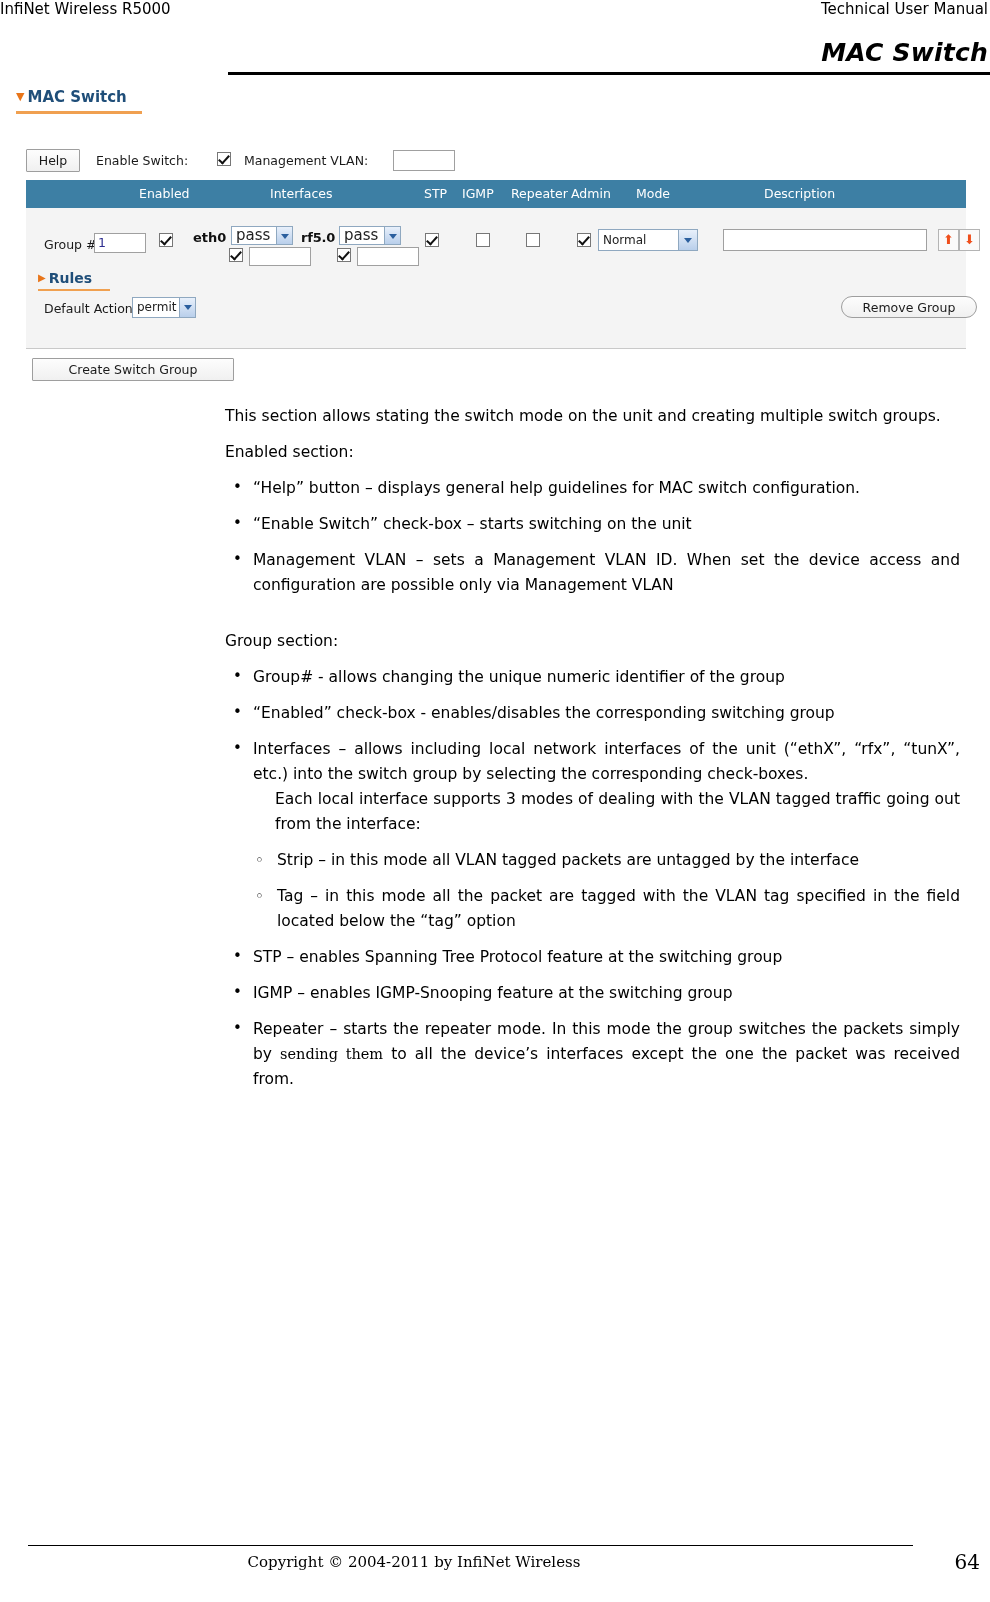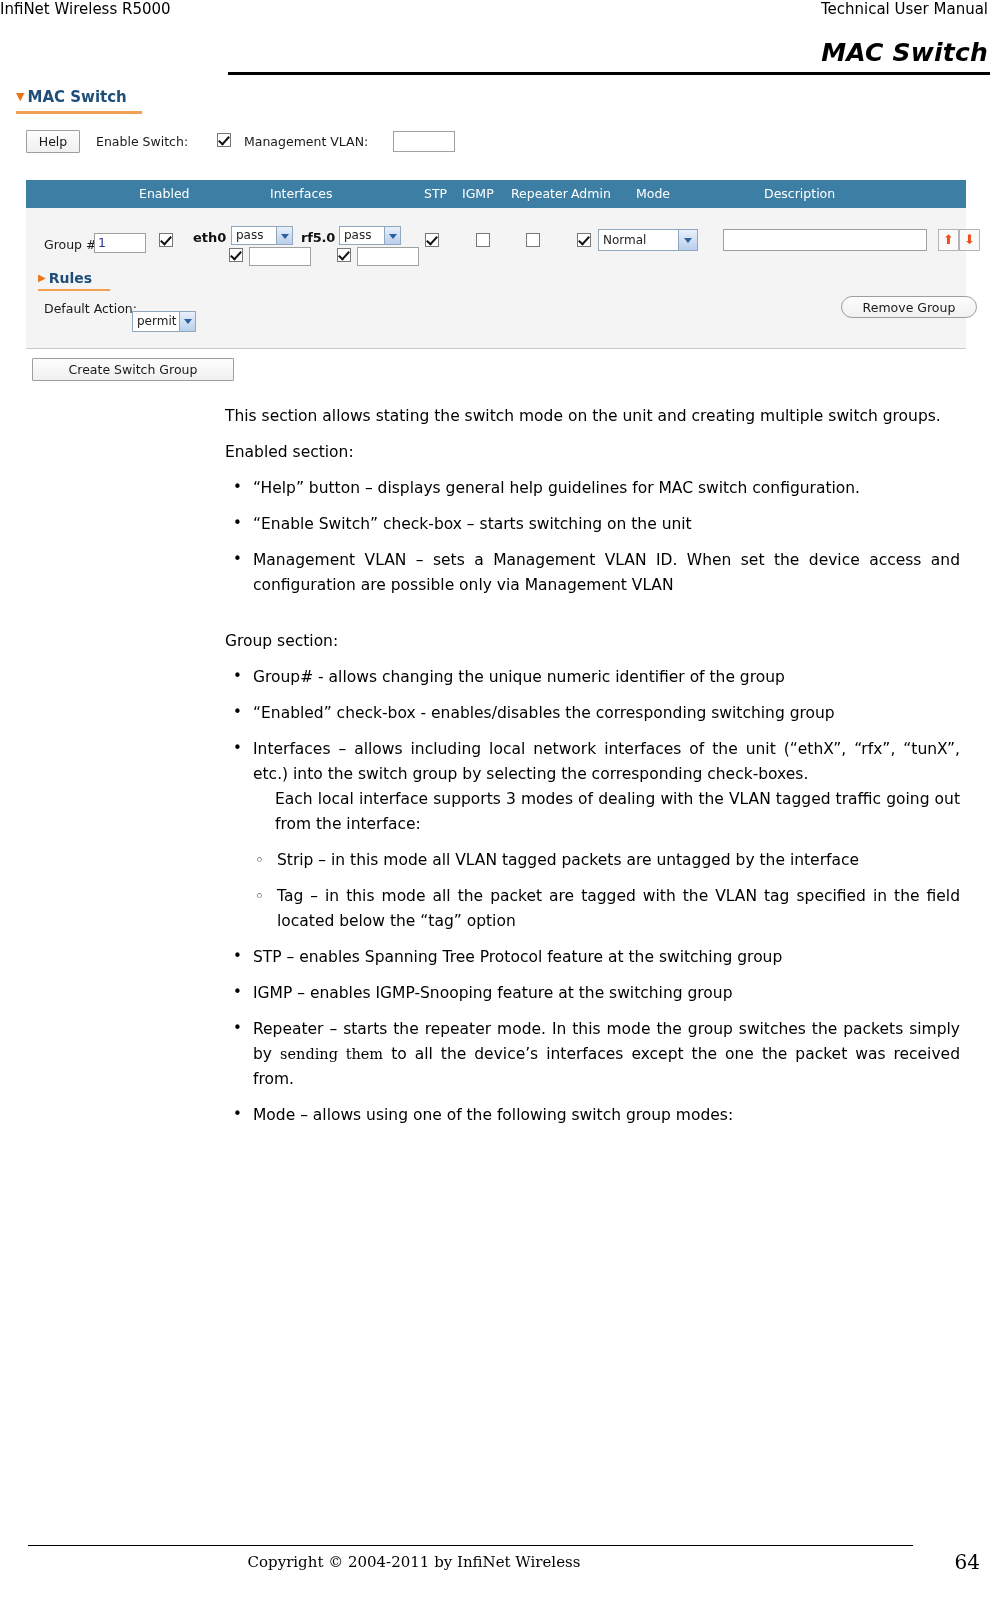--- a/index.html
+++ b/index.html
@@ -79,21 +79,21 @@
   .panel-underline {
     position: absolute;
     left: 8px; top: 27px;
     width: 126px;
     height: 3px;
     background: #f0a050;
   }
 
   .general-row {
     position: absolute;
-    left: 18px; top: 44px;
+    left: 18px; top: 63px;
     width: 940px; height: 28px;
   }
   .btn {
     display: inline-block;
     background: linear-gradient(#fdfdfd, #f0f0f0);
     border: 1px solid #9e9e9e;
     border-radius: 1px;
     font-size: 12.5px;
     color: #1a1a1a;
     text-align: center;
@@ -211,21 +211,21 @@
     font-weight: bold;
     color: #111;
     white-space: nowrap;
   }
   .iface-rf50 .iname { letter-spacing: -0.2px; }
   .sel {
     position: absolute;
     background: #ffffff;
     border: 1px solid #8fa8c0;
     box-sizing: border-box;
-    font-size: 12px;
+    font-size: 15px;
     color: #222;
     line-height: 17px;
     padding-left: 4px;
     white-space: nowrap;
   }
   .sel .arrowbox {
     position: absolute;
     right: 0px; top: 0px;
     width: 16px; height: 100%;
     background: linear-gradient(#e8f0fb, #b9cfeb);
@@ -319,21 +319,20 @@
     font-size: 12.5px;
     color: #1a1a1a;
     white-space: nowrap;
   }
   .sel-defaction {
     position: absolute;
     left: 106px; top: 89px;
     width: 64px; height: 21px;
     font-size: 12px;
     line-height: 19px;
-    margin-top: 14px;
   }
   .btn-remove {
     position: absolute;
     left: 815px; top: 88px;
     width: 136px; height: 22px;
     font-size: 12.5px;
     border-radius: 11px;
   }
 
   .btn-create {
@@ -548,19 +547,18 @@
       <span>Interfaces – allows including local network interfaces of the unit (“ethX”, “rfx”, “tunX”, etc.) into the switch group by selecting the corresponding check-boxes.</span>
       <div class="sub-block">Each local interface supports 3 modes of dealing with the VLAN tagged traffic going out from the interface:</div>
       <ul class="lvl2 nest-wrap">
         <li>Strip – in this mode all VLAN tagged packets are untagged by the interface</li>
         <li>Tag – in this mode all the packet are tagged with the VLAN tag specified in the field located below the “tag” option</li>
       </ul>
     </li>
     <li>STP – enables Spanning Tree Protocol feature at the switching group</li>
     <li>IGMP – enables IGMP-Snooping feature at the switching group</li>
     <li><span>Repeater – starts the repeater mode. In this mode the group switches the packets simply by </span><span class="mono">sending them</span><span> to all the device’s interfaces except the one the packet was received from.</span></li>
-    <li>Mode – allows using one of the following switch group modes:</li>
   </ul>
 </div>
 
 <div class="footer-rule"></div>
 <div class="footer-copy">Copyright © 2004-2011 by InfiNet Wireless</div>
 <div class="footer-page">64</div>
 
 </body></html>

